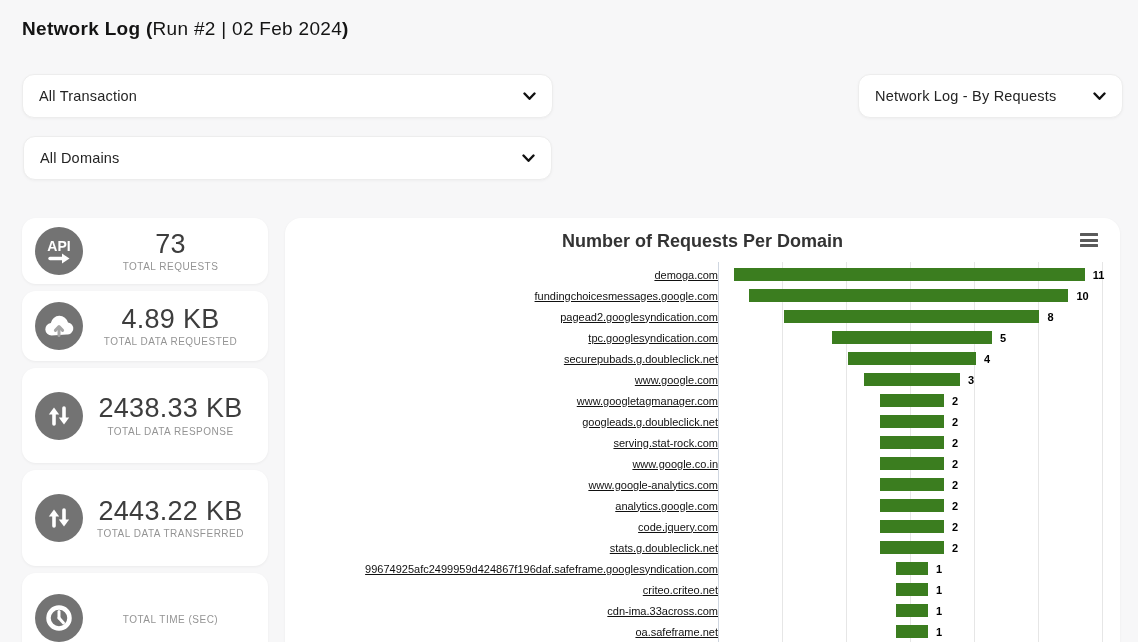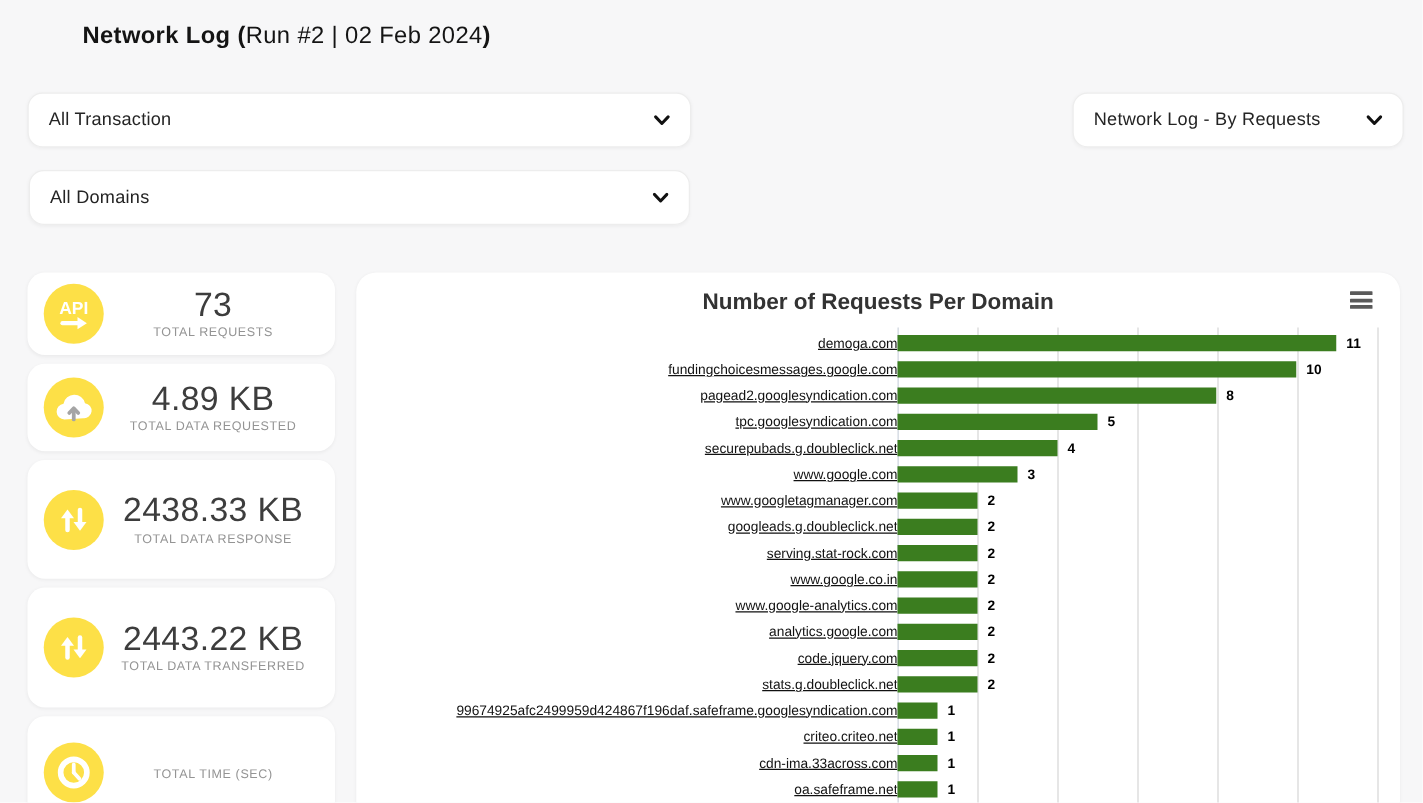--- a/index.html
+++ b/index.html
@@ -7,21 +7,21 @@
   body {
     font-family:"Liberation Sans", sans-serif;
     background:#f7f7f8;
     color:#1b1b1b;
   }
   .page { position:relative; width:1138px; height:642px; overflow:hidden; }
 
   
   .page-title {
     position:absolute; left:22px; top:18px;
-    font-size:19px; letter-spacing:.3px; color:#141414;margin-left:44px;
+    font-size:19px; letter-spacing:.3px; color:#141414;
   }
   .page-title .b { font-weight:700; }
   .page-title .r { font-weight:400; }
 
   
   .select {
     position:absolute; height:44px; background:#fff;
     border:1px solid #ededed; border-radius:12px;
     box-shadow:0 1px 3px rgba(0,0,0,.04);
     display:flex; align-items:center;
@@ -38,21 +38,21 @@
     position:absolute; left:22px; top:218px; width:246px;
     display:flex; flex-direction:column; gap:7px;
   }
   .stat-card {
     background:#fff; border-radius:14px;
     box-shadow:0 1px 3px rgba(0,0,0,.05);
     display:flex; align-items:center; padding:0 14px 0 13px;
   }
   .stat-icon {
     width:48px; height:48px; border-radius:50%;
-    background:#fde047; flex:0 0 auto;
+    background:#737373; flex:0 0 auto;
     display:flex; align-items:center; justify-content:center;
   }
   .stat-text { flex:1; text-align:center; padding-left:4px; }
   .stat-value {
     font-size:27px; font-weight:500; color:#3d3d3d;
     line-height:1.05; letter-spacing:.3px;
   }
   .stat-label {
     margin-top:3px; font-size:10px; font-weight:500;
     color:#949494; letter-spacing:.5px;
@@ -82,21 +82,21 @@
       transparent 0px, transparent 63px, #e6e6e6 63px, #e6e6e6 64px);
   }
   .chart-rows { position:absolute; left:0; right:0; top:46px; }
   .crow { display:flex; height:21px; align-items:center; }
   .cat {
     width:433px; padding-right:0; text-align:right;
     font-size:11px; font-weight:500; color:#111;
     text-decoration:underline; white-space:nowrap; overflow:hidden;
     flex:0 0 auto; cursor:pointer;
   }
-  .track { flex:1; display:flex; align-items:center; height:21px; position:relative; }
+  .track { flex:1; display:flex; align-items:center; height:21px; position:relative;justify-content:center; }
   .bar { height:13px; }
   .val { margin-left:8px; font-size:11px; font-weight:700; color:#000; }
 </style>
 </head>
 <body>
 
 <div class="page">
 
   <div class="page-title"><span class="b">Network Log (</span><span class="r">Run #2 | 02 Feb 2024</span><span class="b">)</span></div>
 

